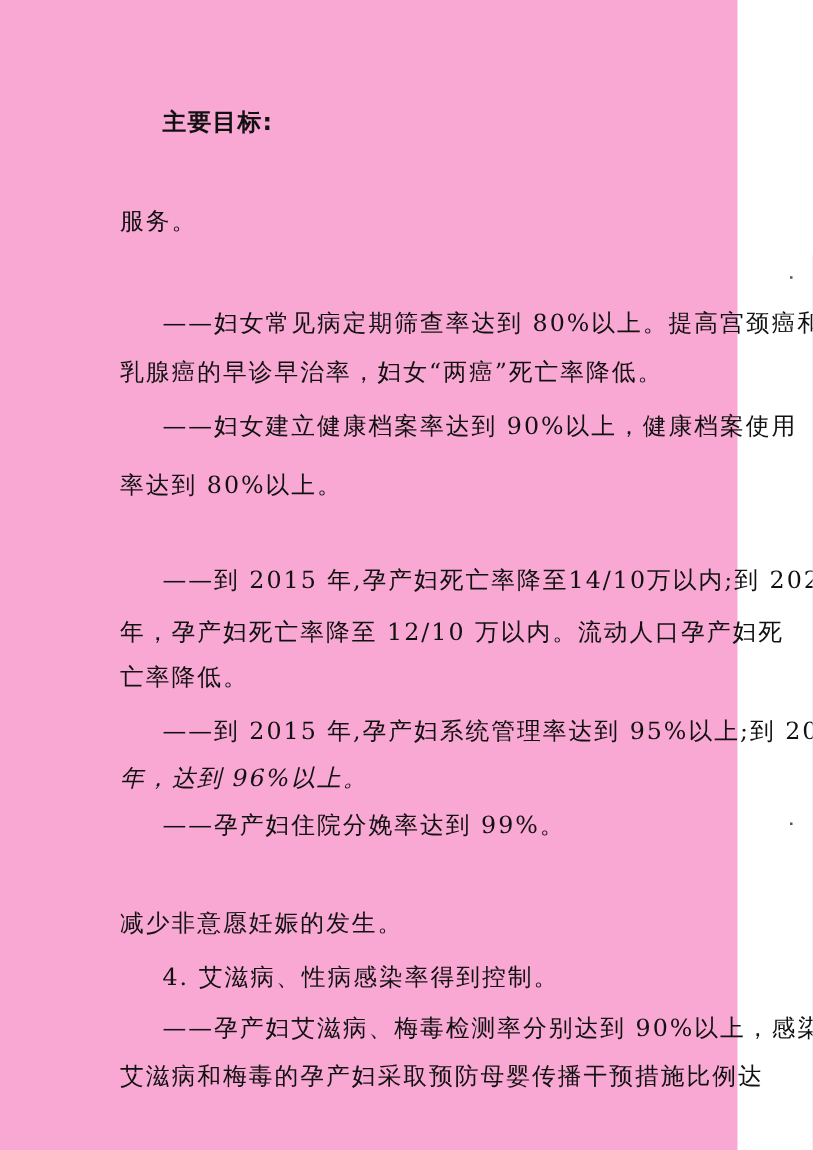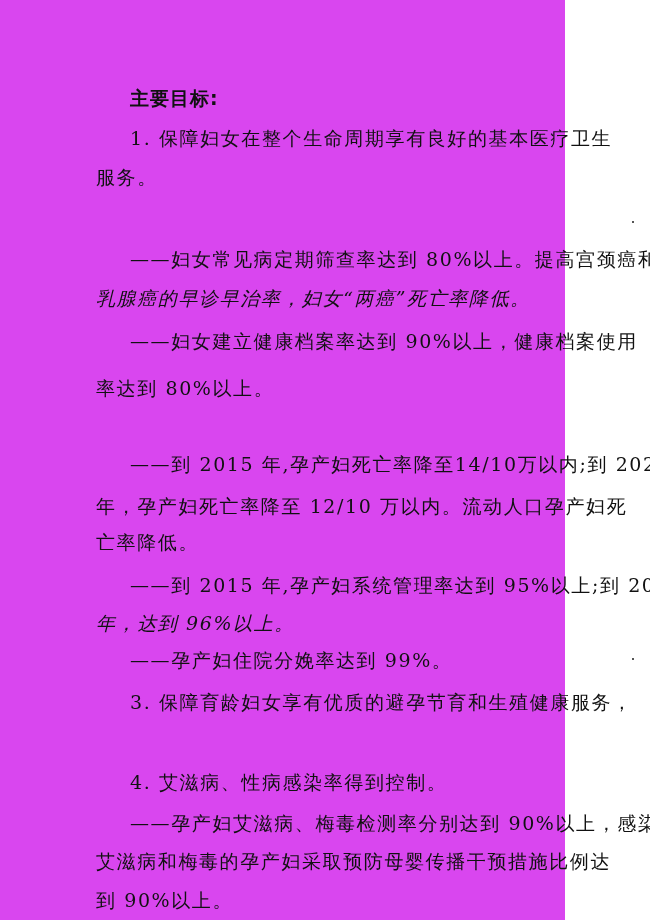--- a/index.html
+++ b/index.html
@@ -11,23 +11,22 @@
       width: 650px;
       height: 920px;
       position: relative;
       overflow: hidden;
       font-family: "DejaVu Serif", "Liberation Serif", serif;
       color: #111111;
     }
     .page {
       position: absolute;
       left: 0; top: 0;
-      width: 540px; height: 920px;
-      background: #d946ef;
-      padding-left: 25px;
+      width: 590px; height: 920px;
+      background: #f9a8d4;
     }
     .line {
       position: absolute;
       left: 96px;
       font-size: 19px;
       line-height: 24px;
       white-space: nowrap;
       letter-spacing: 1.6px;
     }
     .indent { left: 130px; }
@@ -44,37 +43,35 @@
       background: #555;
     }
   </style>
 </head>
 <body>
 
 <div class="page">
 
   <div class="line heading" style="top:86px;">主要目标:</div>
 
-  <div class="line indent" style="top:126px;">1. 保障妇女在整个生命周期享有良好的基本医疗卫生</div>
   <div class="line" style="top:165px;">服务。</div>
   <div class="line indent" style="top:247px;">——妇女常见病定期筛查率达到 80%以上。提高宫颈癌和</div>
-  <div class="line" style="top:286px;font-style:italic;">乳腺癌的早诊早治率，妇女“两癌”死亡率降低。</div>
+  <div class="line" style="top:286px;">乳腺癌的早诊早治率，妇女“两癌”死亡率降低。</div>
   <div class="line indent" style="top:329px;">——妇女建立健康档案率达到 90%以上，健康档案使用</div>
   <div class="line" style="top:376px;">率达到 80%以上。</div>
 
   <div class="line indent" style="top:452px;">——到 2015 年,孕产妇死亡率降至14/10万以内;到 2020</div>
   <div class="line" style="top:494px;">年，孕产妇死亡率降至 12/10 万以内。流动人口孕产妇死</div>
   <div class="line" style="top:530px;">亡率降低。</div>
   <div class="line indent" style="top:573px;">——到 2015 年,孕产妇系统管理率达到 95%以上;到 2020</div>
   <div class="line" style="top:611px;font-style:italic;">年，达到 96%以上。</div>
   <div class="line indent" style="top:648px;">——孕产妇住院分娩率达到 99%。</div>
 
-  <div class="line indent" style="top:690px;">3. 保障育龄妇女享有优质的避孕节育和生殖健康服务，</div>
+  <div class="line" style="top:727px;">减少非意愿妊娠的发生。</div>
 
   <div class="line indent" style="top:770px;">4. 艾滋病、性病感染率得到控制。</div>
   <div class="line indent" style="top:811px;">——孕产妇艾滋病、梅毒检测率分别达到 90%以上，感染</div>
   <div class="line" style="top:849px;">艾滋病和梅毒的孕产妇采取预防母婴传播干预措施比例达</div>
-  <div class="line" style="top:888px;">到 90%以上。</div>
 
   <div class="margin-mark" style="left:632px; top:221px;"></div>
   <div class="margin-mark" style="left:632px; top:261px;"></div>
   <div class="margin-mark" style="left:632px; top:658px;"></div>
 </div>
 
 </body></html>

